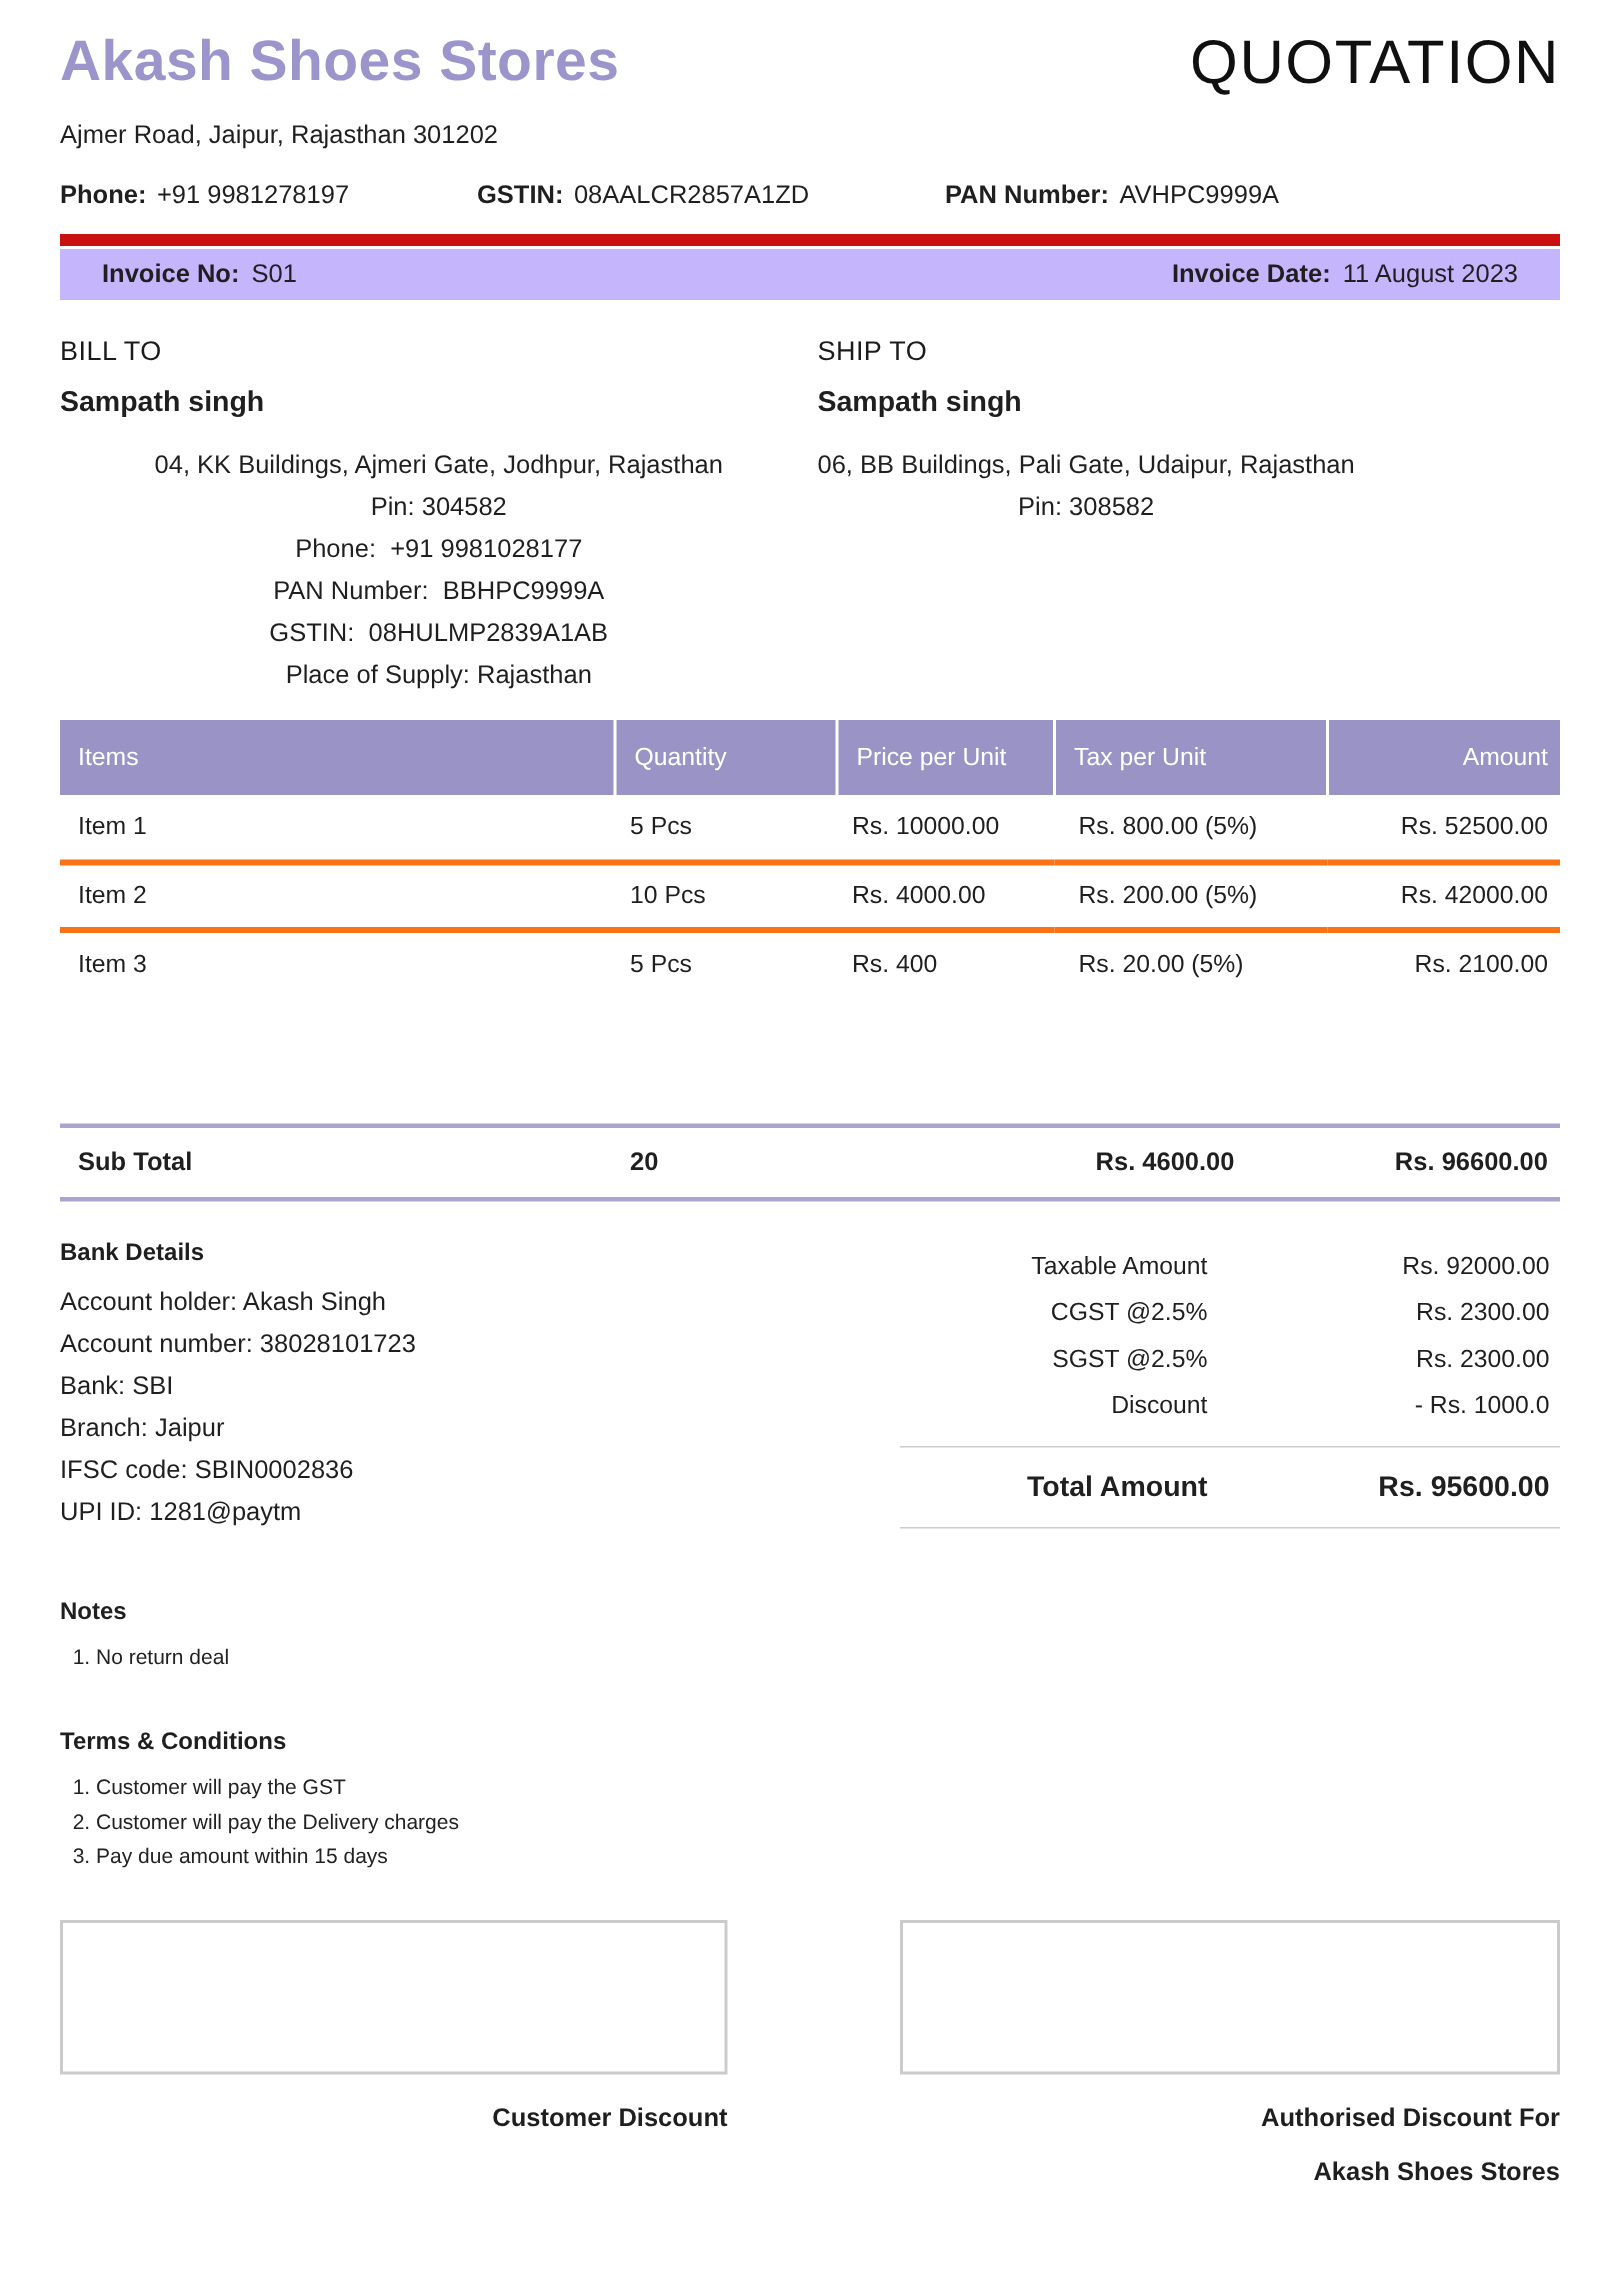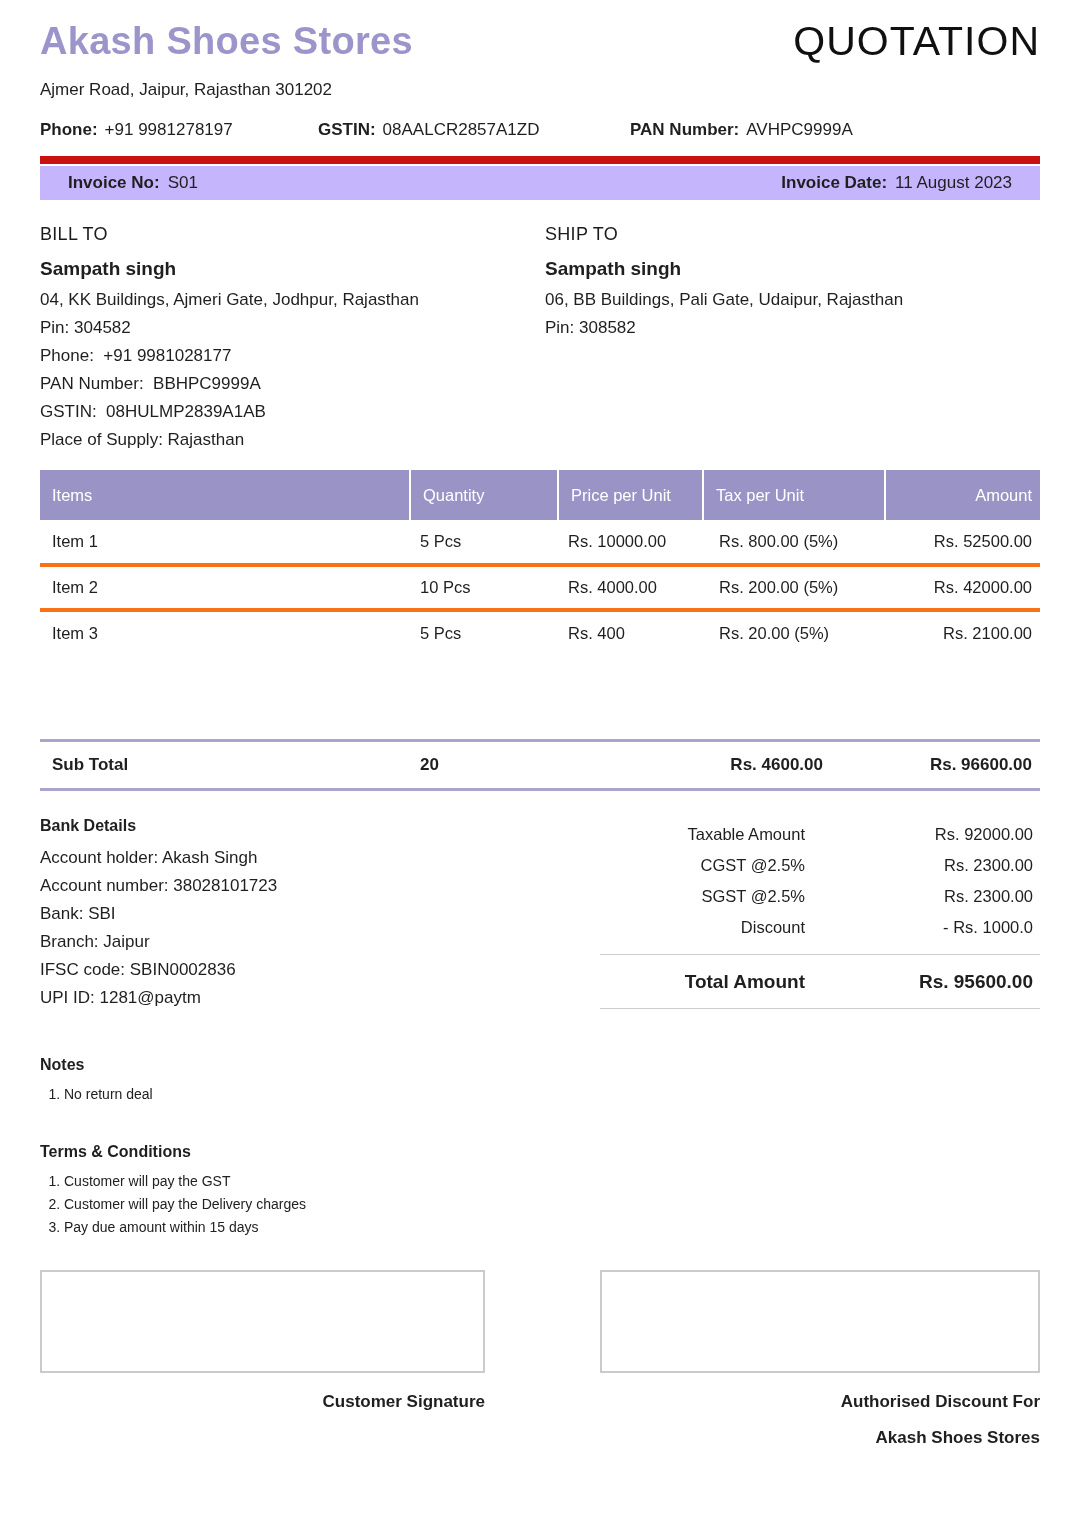--- a/index.html
+++ b/index.html
@@ -28,21 +28,21 @@
     display:flex; justify-content:space-between; align-items:center;
     padding:0 28px; font-size:17px;
   }
   .invoice-bar b { margin-right:8px; }
 
   
   .parties { margin-top:24px; display:flex; }
   .party.bill { width:505px; }
   .party-h { font-size:18px; color:#1b1b1b; letter-spacing:.3px; }
   .party-name { margin-top:13px; font-size:19px; font-weight:bold; }
-  .party-lines { margin-top:6px; }
+  .party-lines { margin-top:16px;text-align:center; }
   .pline { font-size:17px; line-height:28px; white-space:pre-wrap; }
 
   
   table.items { width:100%; border-collapse:collapse; margin-top:16px; table-layout:fixed; }
   col.c1{width:37%} col.c2{width:14.8%} col.c3{width:14.5%} col.c4{width:18.2%} col.c5{width:15.5%}
   .items th {
     background:#9a94c6; color:#ffffff; font-weight:normal; font-size:16.5px;
     height:50px; text-align:left; padding-left:12px; border-left:2px solid #ffffff;
   }
   .items th:first-child { border-left:none; }
@@ -250,21 +250,21 @@
     <ol class="nlist">
       <li>Customer will pay the GST</li>
       <li>Customer will pay the Delivery charges</li>
       <li>Pay due amount within 15 days</li>
     </ol>
   </div>
 
   <div class="signs">
     <div class="sig-block left">
       <div class="sig-box"></div>
-      <div class="sig-label">Customer Signature</div>
+      <div class="sig-label">Customer Discount</div>
     </div>
     <div class="sig-block right">
       <div class="sig-box"></div>
       <div class="sig-label">Authorised Discount For</div>
       <div class="sig-label2">Akash Shoes Stores</div>
     </div>
   </div>
 
 </div>
 

